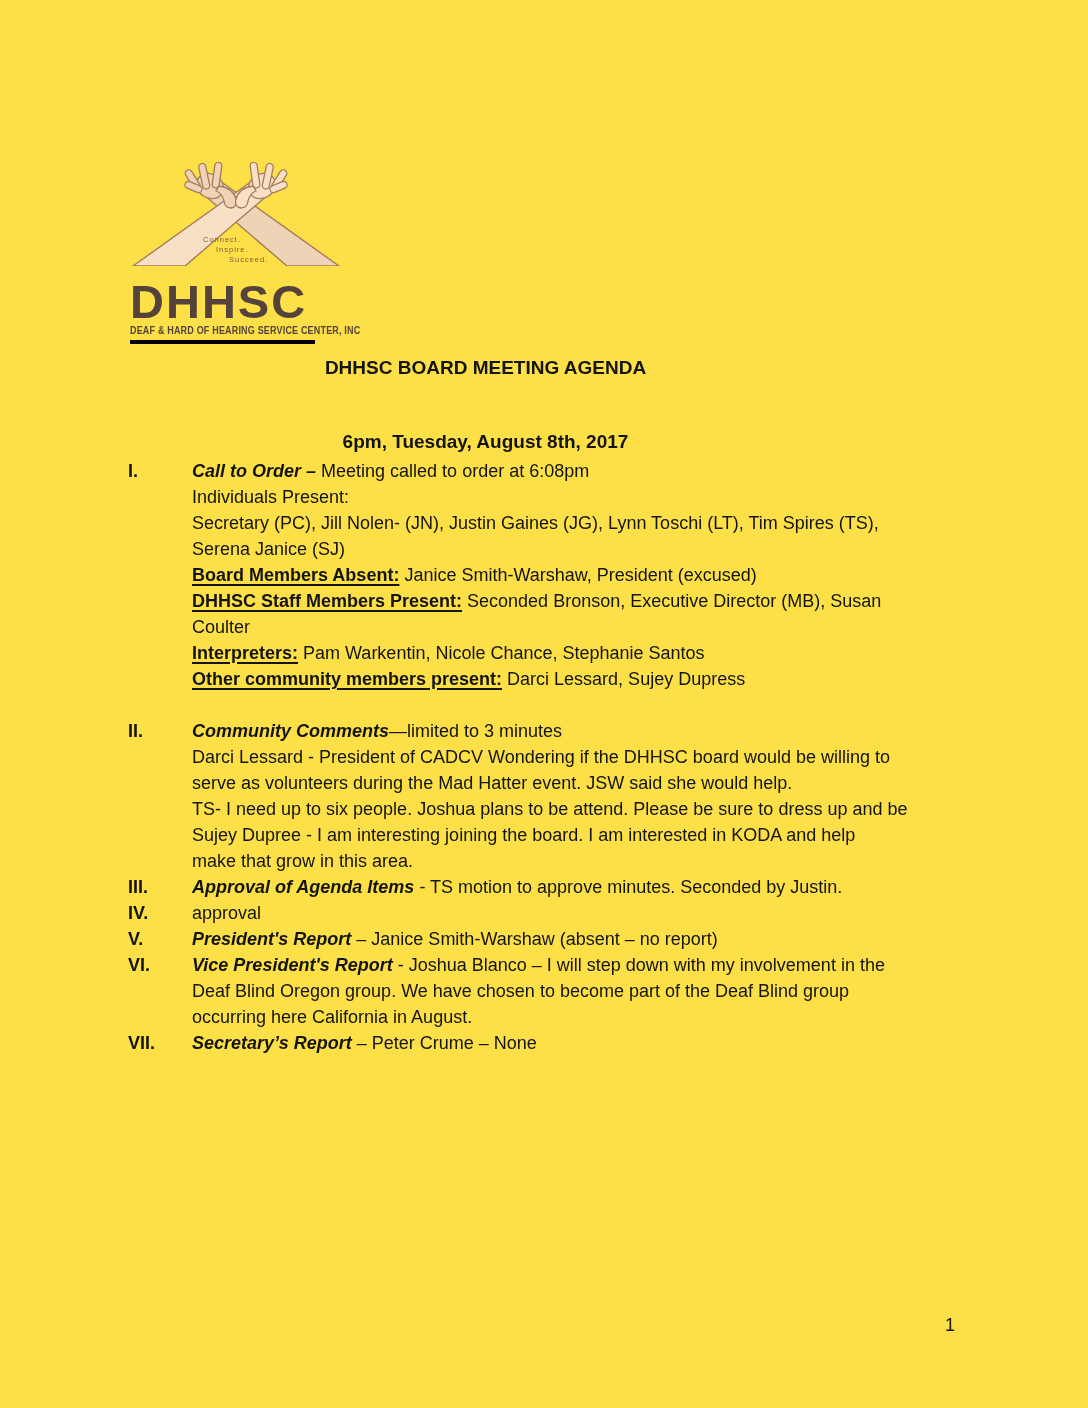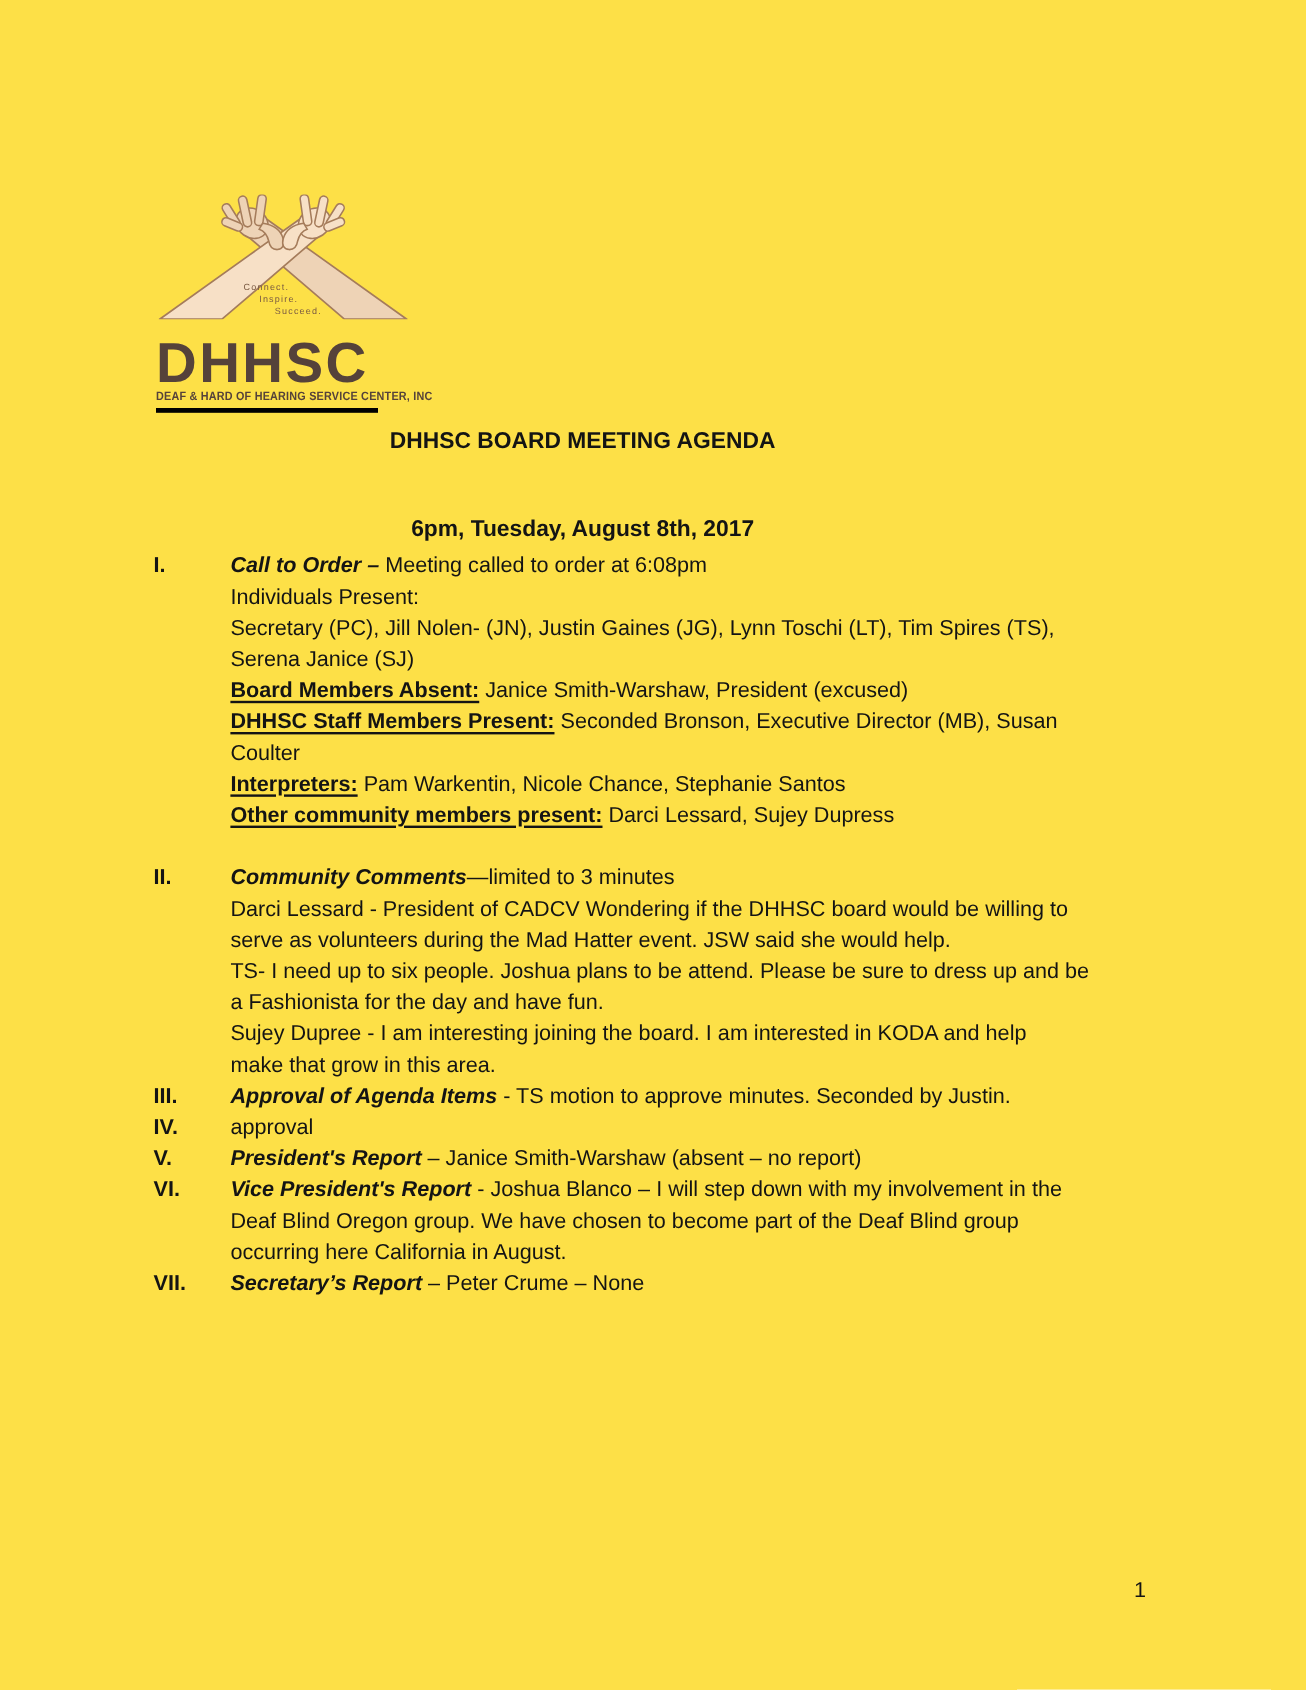--- a/index.html
+++ b/index.html
@@ -116,21 +116,20 @@
           <div class="line"><span class="seg-bu">Other community members present:</span><span class="seg-r"> Darci Lessard, Sujey Dupress</span></div>
         </div>
       </div>
       <div class="agenda-item gap">
         <div class="numeral">II.</div>
         <div class="item-content">
           <div class="line"><span class="seg-b">Community Comments</span><span class="seg-r">—limited to 3 minutes</span></div>
           <div class="line"><span class="seg-r">Darci Lessard - President of CADCV Wondering if the DHHSC board would be willing to</span></div>
           <div class="line"><span class="seg-r">serve as volunteers during the Mad Hatter event. JSW said she would help.</span></div>
           <div class="line"><span class="seg-r">TS- I need up to six people. Joshua plans to be attend. Please be sure to dress up and be</span></div>
-          <div class="line"><span class="seg-r">a Fashionista for the day and have fun.</span></div>
           <div class="line"><span class="seg-r">Sujey Dupree - I am interesting joining the board. I am interested in KODA and help</span></div>
           <div class="line"><span class="seg-r">make that grow in this area.</span></div>
         </div>
       </div>
       <div class="agenda-item">
         <div class="numeral">III.</div>
         <div class="item-content">
           <div class="line"><span class="seg-b">Approval of Agenda Items</span><span class="seg-r"> - TS motion to approve minutes. Seconded by Justin.</span></div>
         </div>
       </div>

